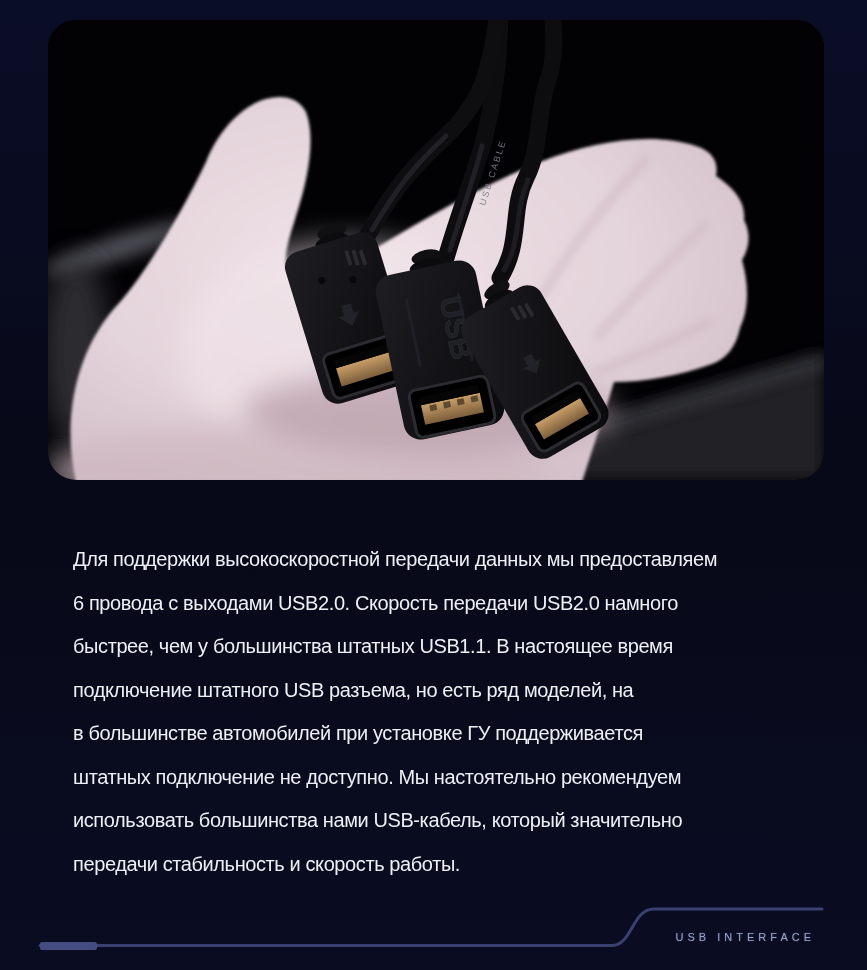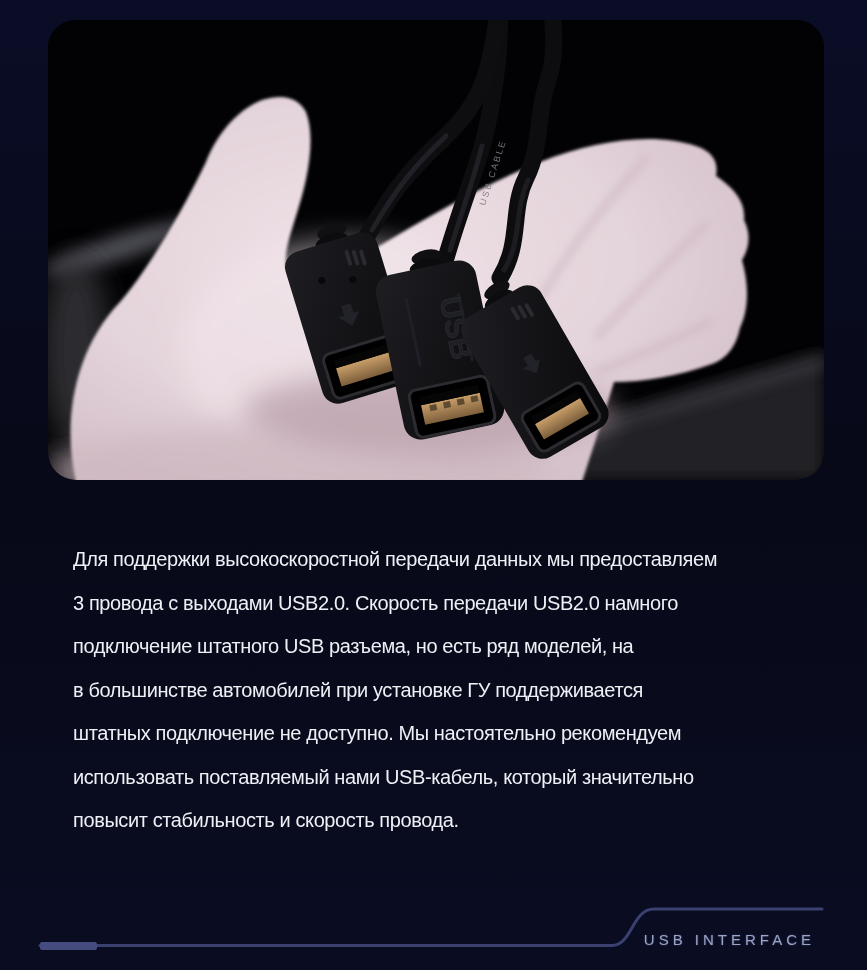--- a/index.html
+++ b/index.html
@@ -41,21 +41,21 @@
 
   
   .footer-svg {
     position: absolute;
     left: 0; top: 880px;
     width: 867px; height: 90px;
   }
   .footer-label {
     position: absolute;
     right: 52px; top: 931px;
-    font-size: 15px;
+    font-size: 11px;
     letter-spacing: 4px;
     color: #9aa3c9;
     font-weight: 400;
     white-space: nowrap;
     text-shadow: 0 0 2px rgba(150,160,210,0.35);
   }
 </style>
 </head>
 <body>
 
@@ -191,26 +191,27 @@
         <path d="M -3 -18 h9 v9 h5 l-10 11 l-10 -11 h6 z" fill="#23232a" opacity="0.95"></path>
         <rect x="-35" y="30" width="70" height="44" rx="7" fill="#000" stroke="#2b2b31" stroke-width="3"></rect>
         <rect x="-26" y="45" width="52" height="18" fill="url(#tanGrad)"></rect>
         <rect x="-26" y="37" width="52" height="8" fill="#060607"></rect>
       </g>
     </svg>
   </div>
 
   <div class="description">
     <div class="line">Для поддержки высокоскоростной передачи данных мы предоставляем</div>
-    <div class="line">3 провода с выходами USB2.0. Скорость передачи USB2.0 намного</div>
+    <div class="line">6 провода с выходами USB2.0. Скорость передачи USB2.0 намного</div>
+    <div class="line">быстрее, чем у большинства штатных USB1.1. В настоящее время</div>
     <div class="line">подключение штатного USB разъема, но есть ряд моделей, на</div>
     <div class="line">в большинстве автомобилей при установке ГУ поддерживается</div>
     <div class="line">штатных подключение не доступно. Мы настоятельно рекомендуем</div>
-    <div class="line">использовать поставляемый нами USB-кабель, который значительно</div>
-    <div class="line">повысит стабильность и скорость провода.</div>
+    <div class="line">использовать большинства нами USB-кабель, который значительно</div>
+    <div class="line">передачи стабильность и скорость работы.</div>
   </div>
 
   <svg class="footer-svg" viewBox="0 0 867 90" xmlns="http://www.w3.org/2000/svg">
     <path d="M 40 65.5 H 612 C 632 65.5, 632 29, 654 29 H 822" fill="none" stroke="#3a4170" stroke-width="3" stroke-linecap="round"></path>
     <rect x="40" y="62" width="57" height="8" rx="2" fill="#454c80"></rect>
   </svg>
   <div class="footer-label">USB INTERFACE</div>
 
 </div>
 

